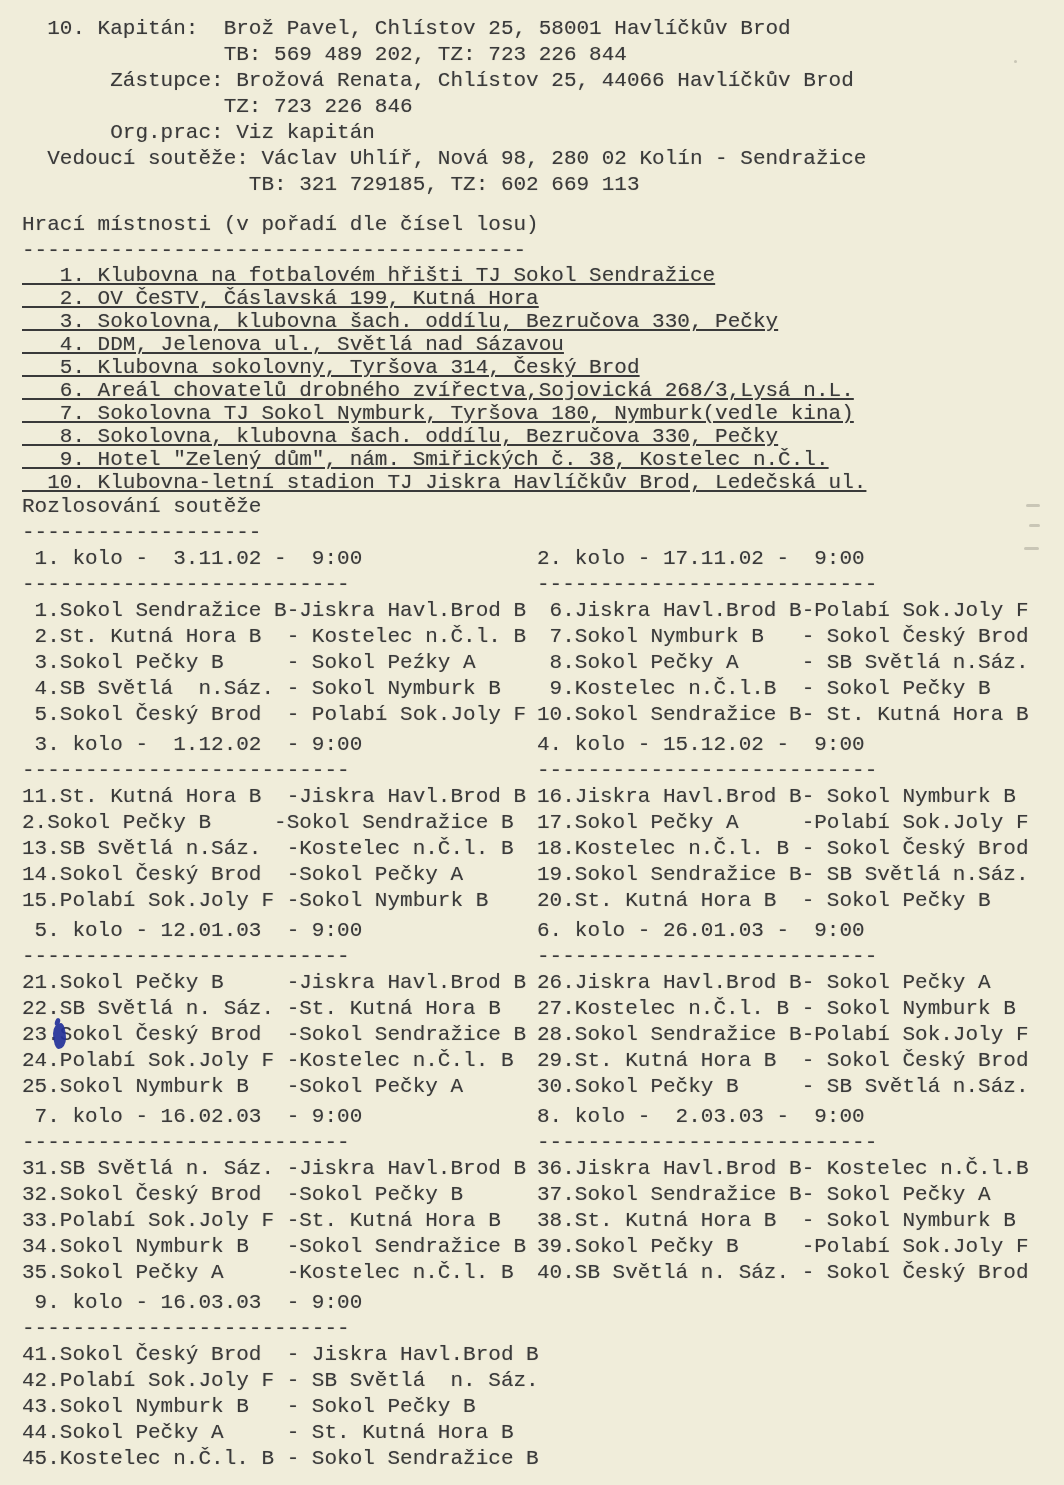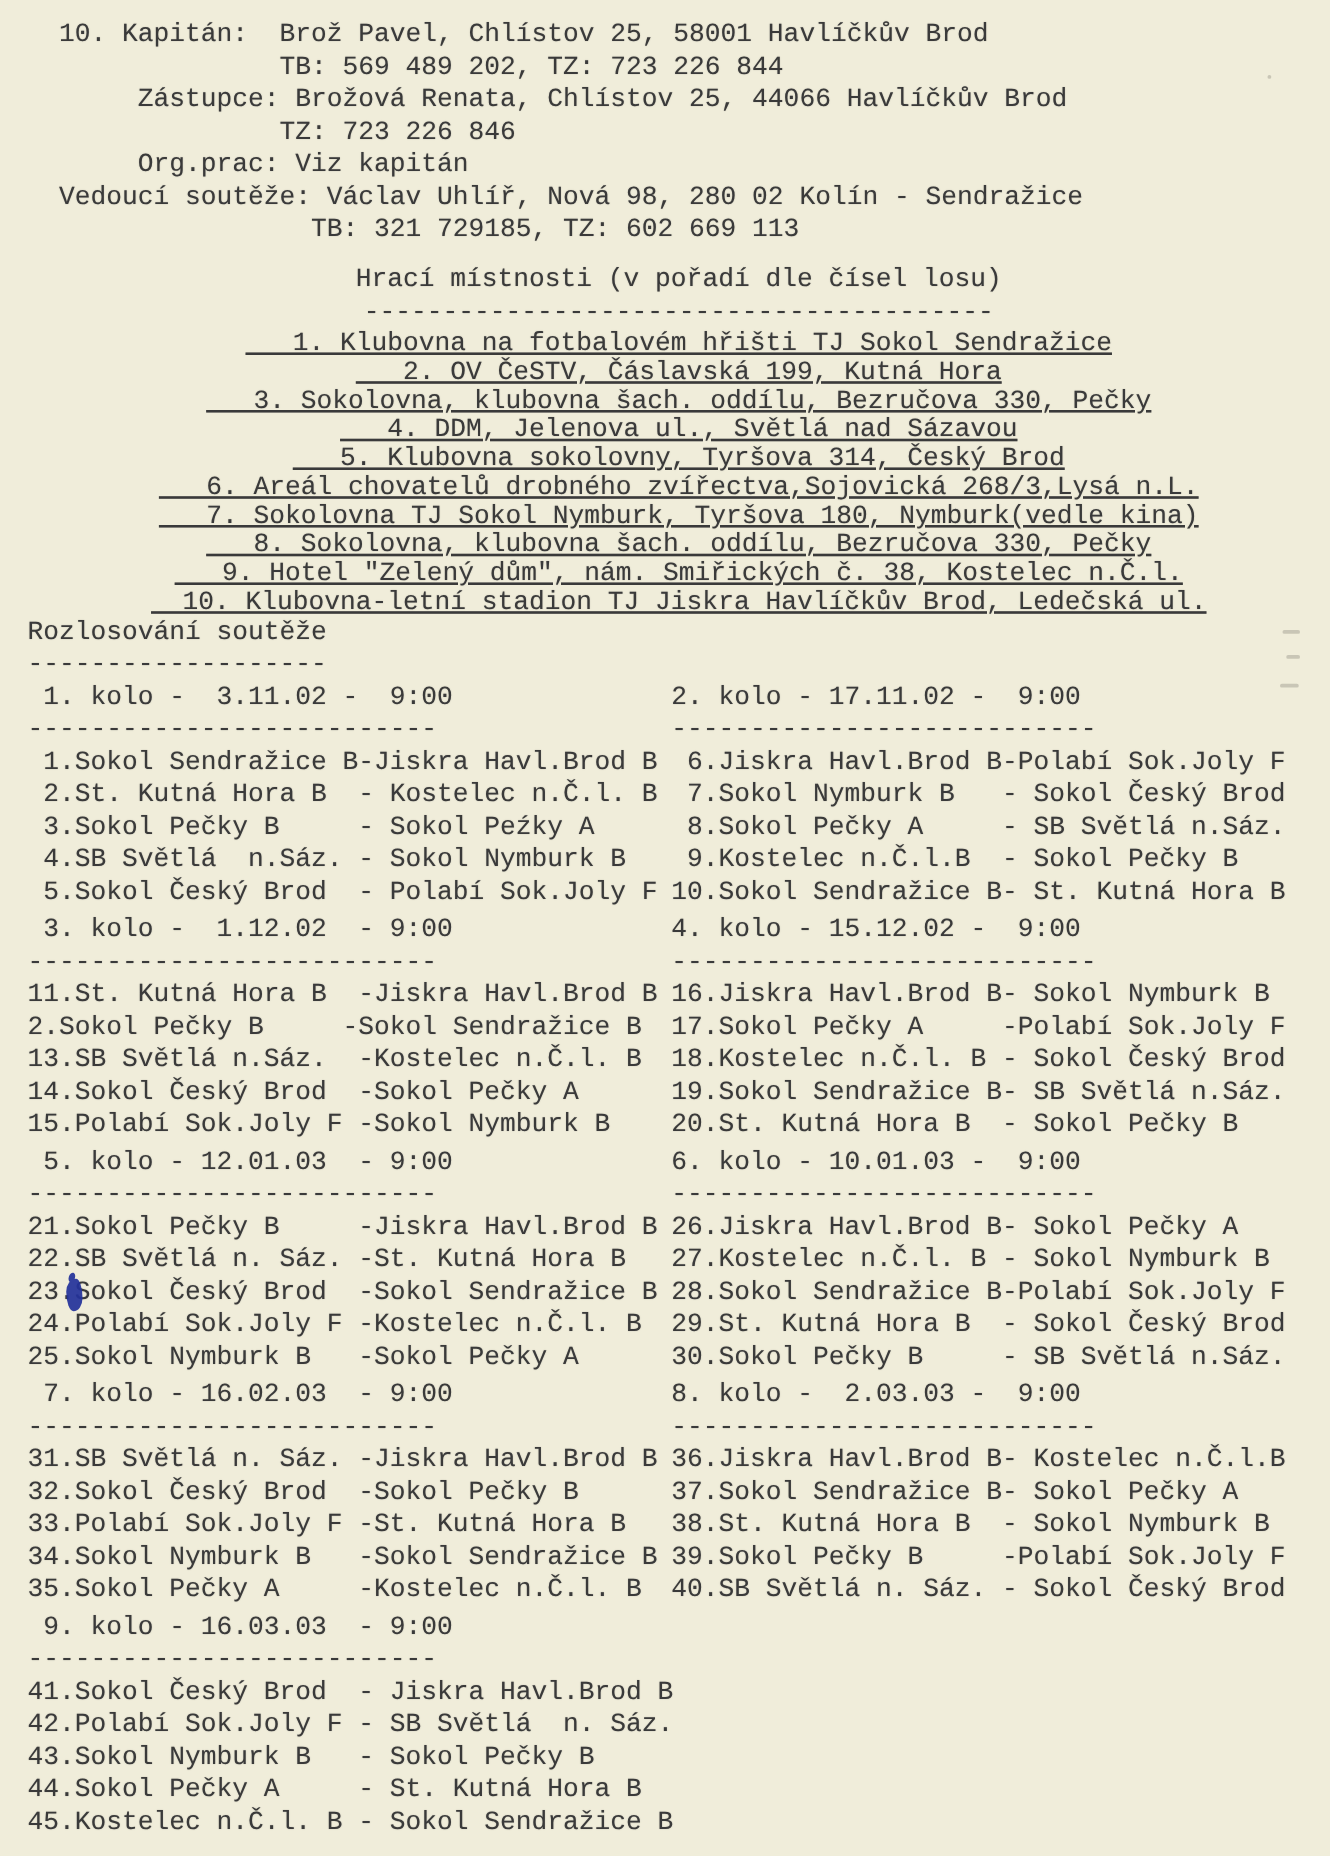--- a/index.html
+++ b/index.html
@@ -9,21 +9,21 @@
     background:var(--paper,#f0edda);
     font-family:"Liberation Mono","DejaVu Sans Mono",monospace;
     font-size:21px;
     color:var(--ink,#3a3a3a);
     text-shadow:0 0 1px rgba(58,58,58,.35);
     padding:16px 0 0 22px;
     box-sizing:border-box;
     overflow:hidden;
   }
   .line{white-space:pre;height:26px;line-height:26px;}
-  .rooms{margin-top:14px;text-align:center;}
+  .rooms{margin-top:14px;}
   .rooms .item{height:23px;line-height:23px;text-decoration:underline;}
   .rounds{margin-top:0;}
   .round-row{display:flex;margin-bottom:4px;align-items:flex-end;}
   .col-l{width:515px;flex:0 0 515px;}
   .col-r{flex:1;}
   .blot{
     position:absolute;left:53px;top:1023px;width:13px;height:26px;
     background:var(--blot,#24329b);
     border-radius:60% 40% 55% 45%/40% 60% 40% 60%;
     filter:blur(.6px);
@@ -134,21 +134,21 @@
         <div class="line">--------------------------</div>
         <div>
             <div class="line">21.Sokol Pečky B     -Jiskra Havl.Brod B</div>
             <div class="line">22.SB Světlá n. Sáz. -St. Kutná Hora B</div>
             <div class="line">23.Sokol Český Brod  -Sokol Sendražice B</div>
             <div class="line">24.Polabí Sok.Joly F -Kostelec n.Č.l. B</div>
             <div class="line">25.Sokol Nymburk B   -Sokol Pečky A</div>
           </div>
       </div>
       <div class="col-r">
-        <div class="line">6. kolo - 10.01.03 -  9:00</div>
+        <div class="line">6. kolo - 26.01.03 -  9:00</div>
         <div class="line">---------------------------</div>
         <div>
             <div class="line">26.Jiskra Havl.Brod B- Sokol Pečky A</div>
             <div class="line">27.Kostelec n.Č.l. B - Sokol Nymburk B</div>
             <div class="line">28.Sokol Sendražice B-Polabí Sok.Joly F</div>
             <div class="line">29.St. Kutná Hora B  - Sokol Český Brod</div>
             <div class="line">30.Sokol Pečky B     - SB Světlá n.Sáz.</div>
           </div>
       </div>
     </div>

